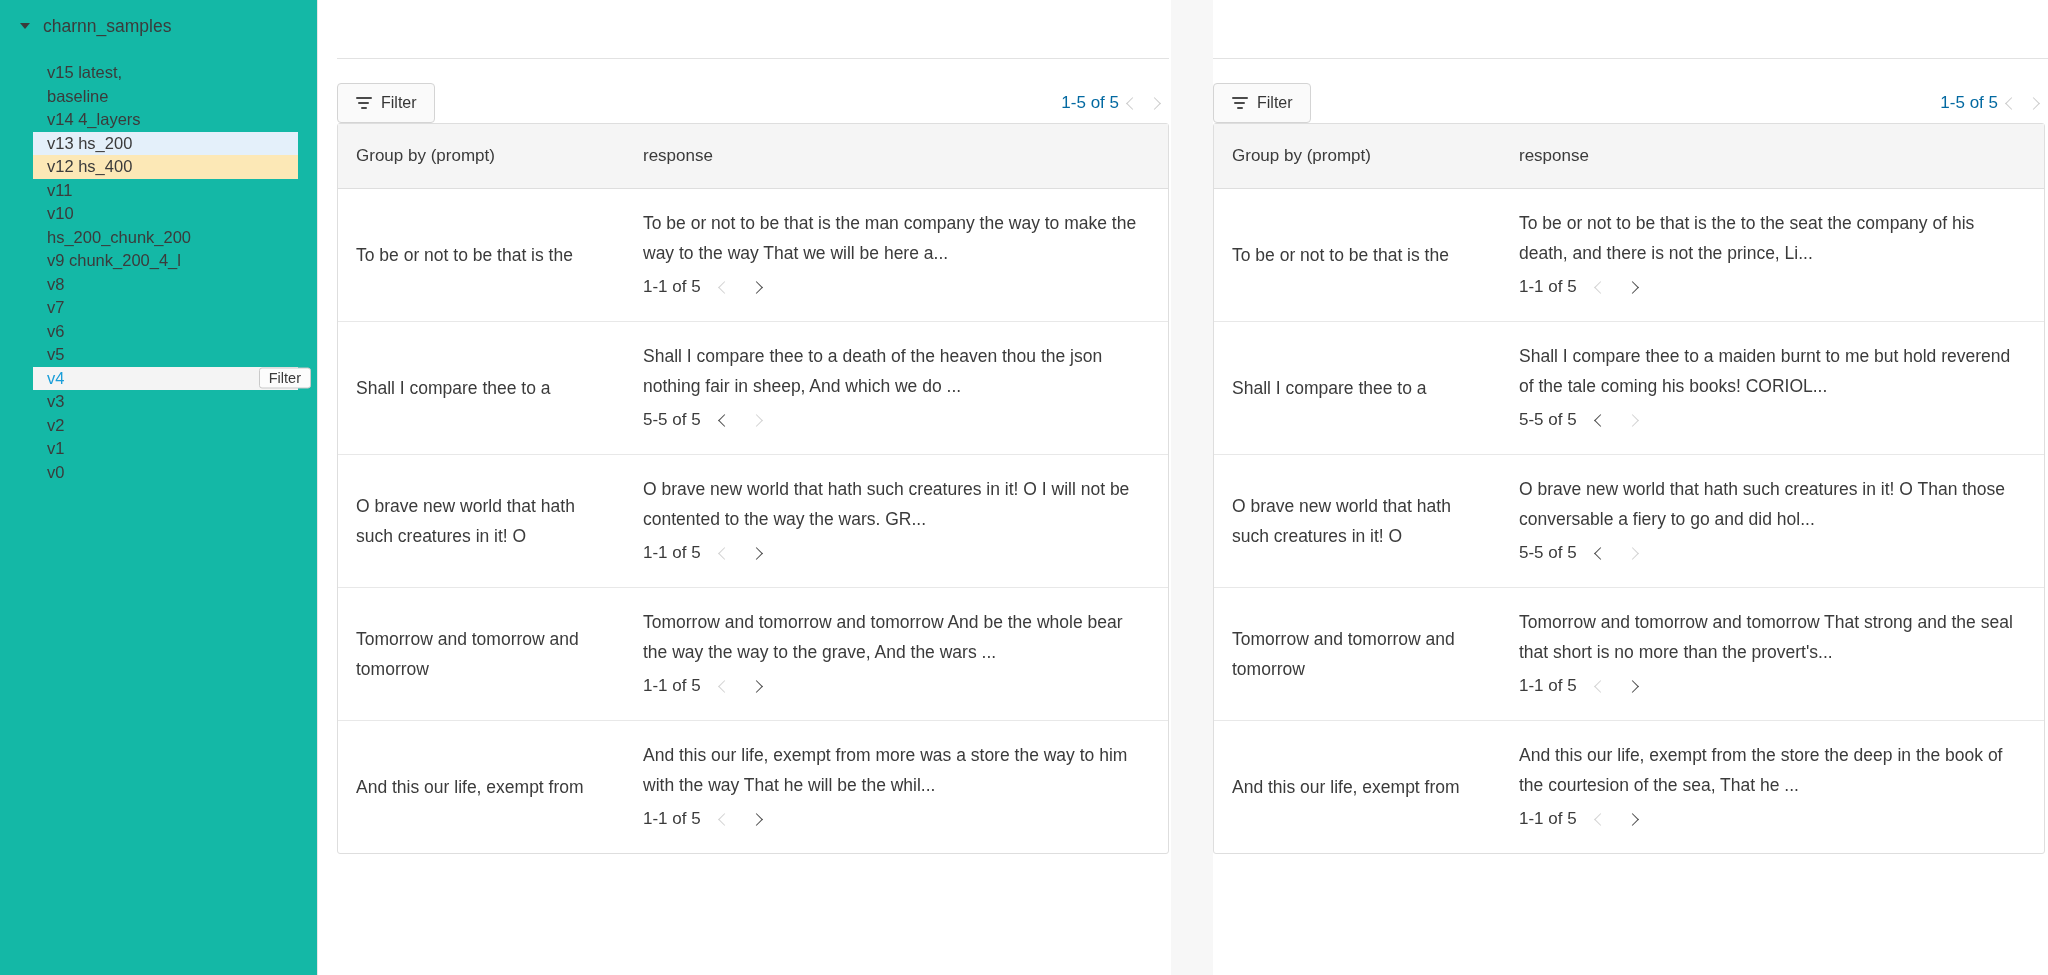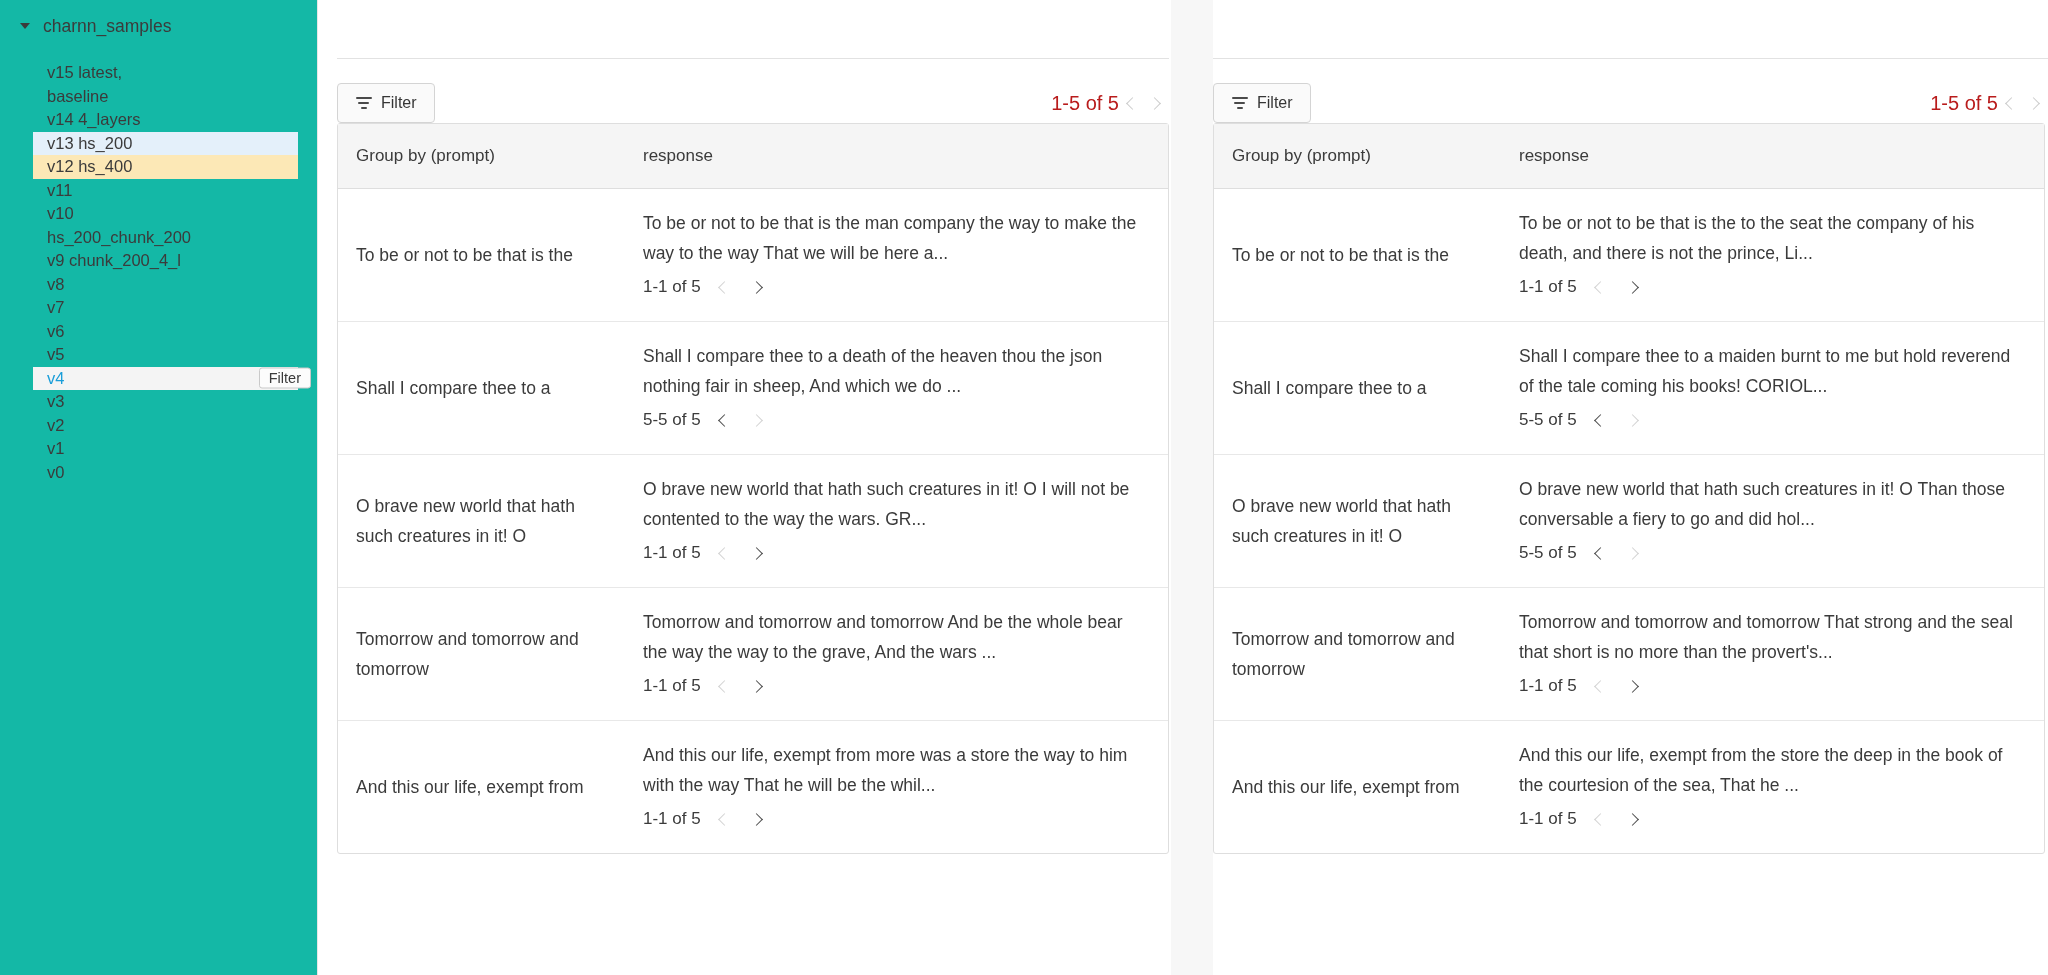--- a/index.html
+++ b/index.html
@@ -33,21 +33,21 @@
   .gutter { width:42px; min-width:42px; background:#f7f7f7; }
   .panel.right { flex:1; padding:0; }
   .panel-inner { padding-top:58px; }
   .panel-divider { border-top:1px solid #e2e2e2; height:0; }
 
   .toolbar { margin-top:24px; height:40px; display:flex; align-items:center; justify-content:space-between; }
   .filter-btn { display:flex; align-items:center; gap:9px; height:40px; padding:0 17px; background:#fafafa; border:1px solid #d4d4d4; border-radius:4px; font-size:16px; color:#363636; cursor:pointer; }
   .filter-icon { display:flex; flex-direction:column; align-items:center; gap:3px; width:17px; }
   .filter-icon i { display:block; height:2px; background:#4a4a4a; border-radius:1px; }
   .filter-icon i:nth-child(1){ width:16px; } .filter-icon i:nth-child(2){ width:11px; } .filter-icon i:nth-child(3){ width:6px; }
-  .pager { display:flex; align-items:center; gap:4px; font-size:20px; color:#b91c1c; padding-right:6px; }
+  .pager { display:flex; align-items:center; gap:4px; font-size:17px; color:#0369a1; padding-right:6px; }
   .chev { display:inline-block; width:9px; height:9px; border-top:1.7px solid; border-right:1.7px solid; vertical-align:middle; }
   .chev.r { transform:rotate(45deg); }
   .chev.l { transform:rotate(-135deg); }
   .chev-btn { display:inline-flex; align-items:center; justify-content:center; width:18px; height:18px; cursor:pointer; }
   .chev.off { border-color:#d2d2d2; }
   .chev.on  { border-color:#4a4a4a; }
   .toolbar .chev { border-color:#cbcbcb; }
 
   table.wb { width:832px; border:1px solid #dedede; border-radius:3px; border-collapse:separate; border-spacing:0; }
   table.wb thead th { background:#f5f5f5; text-align:left; font-weight:400; font-size:17px; color:#3b3b3b; padding:22px 18px; border-bottom:1px solid #dedede; }

